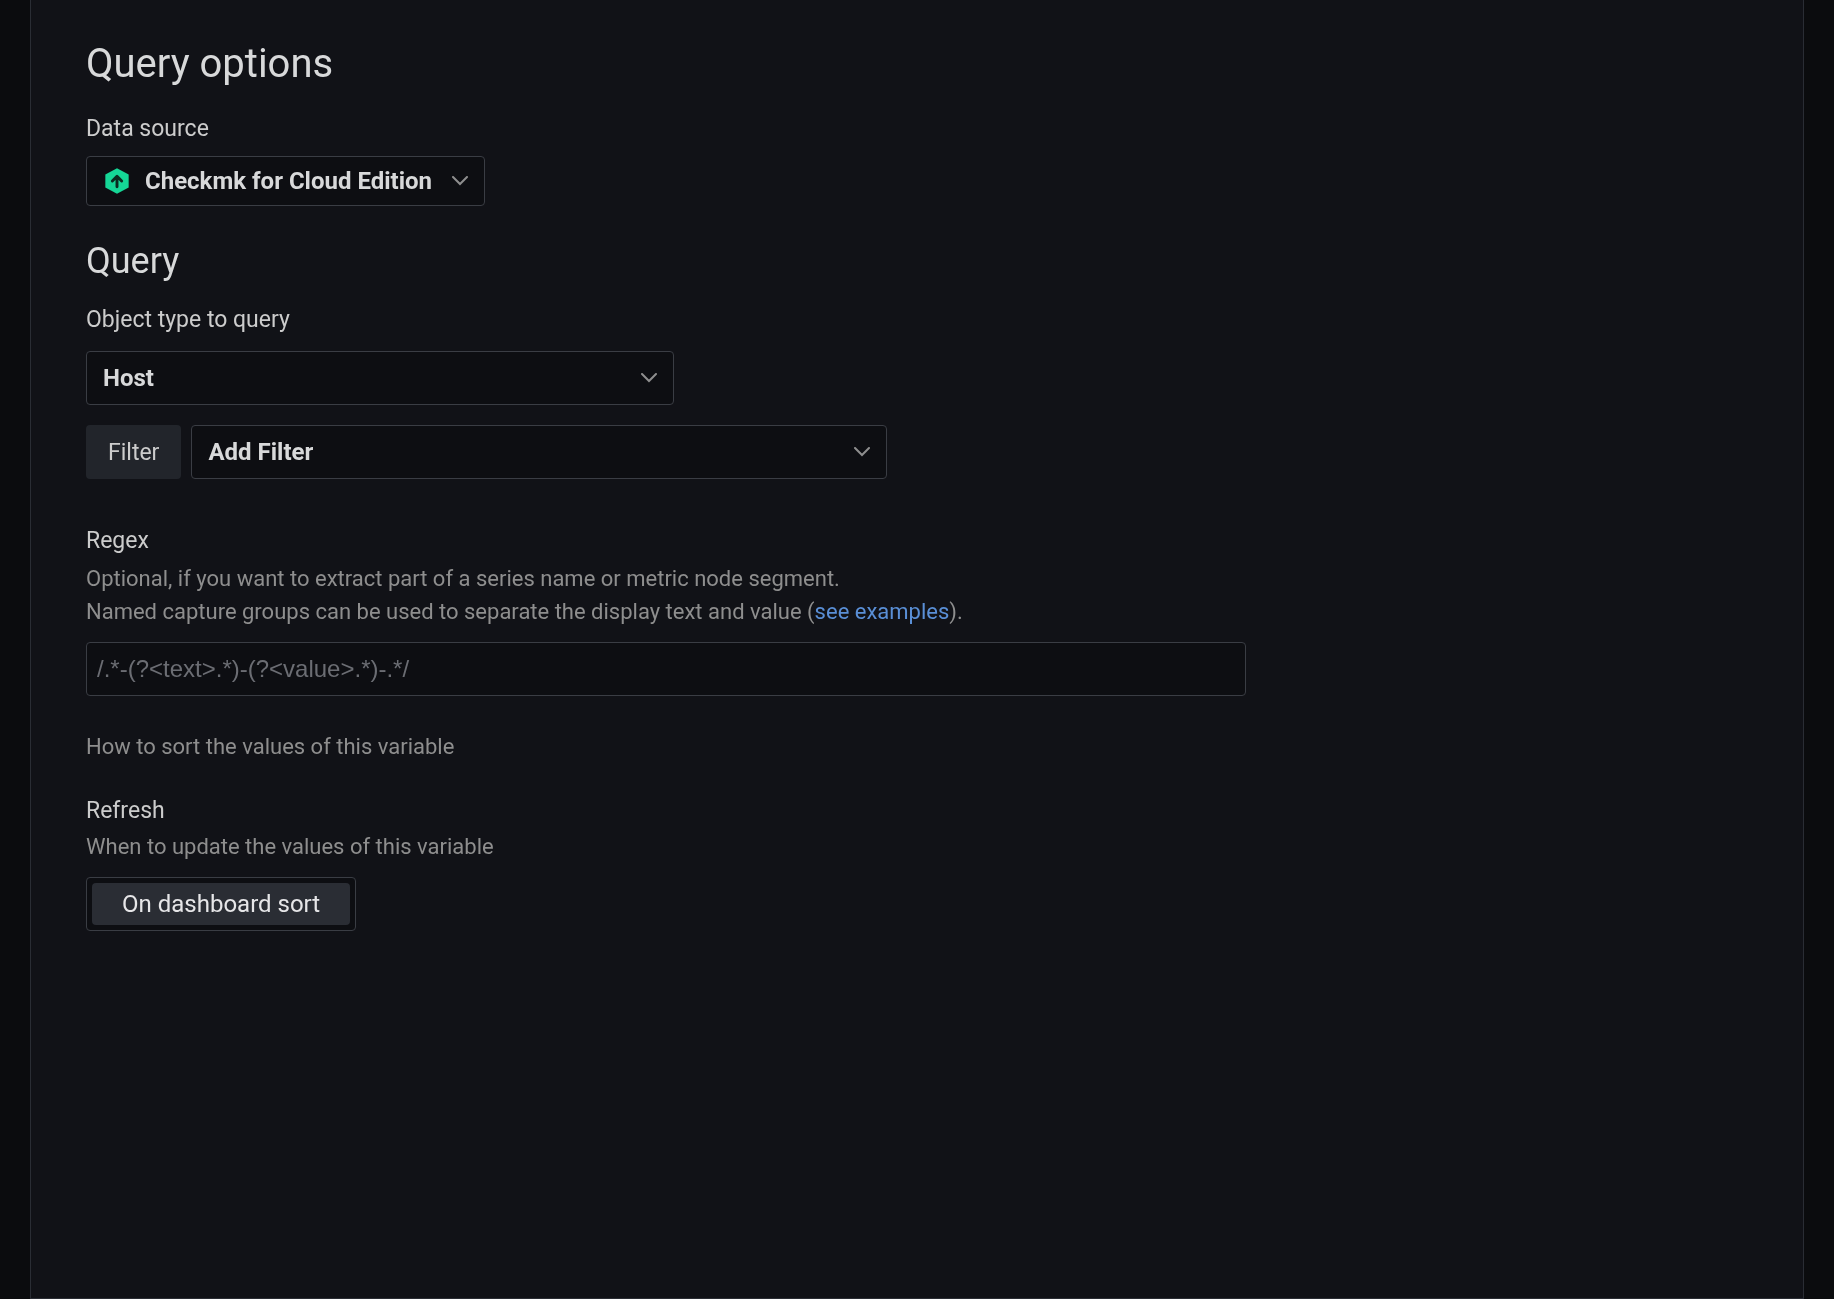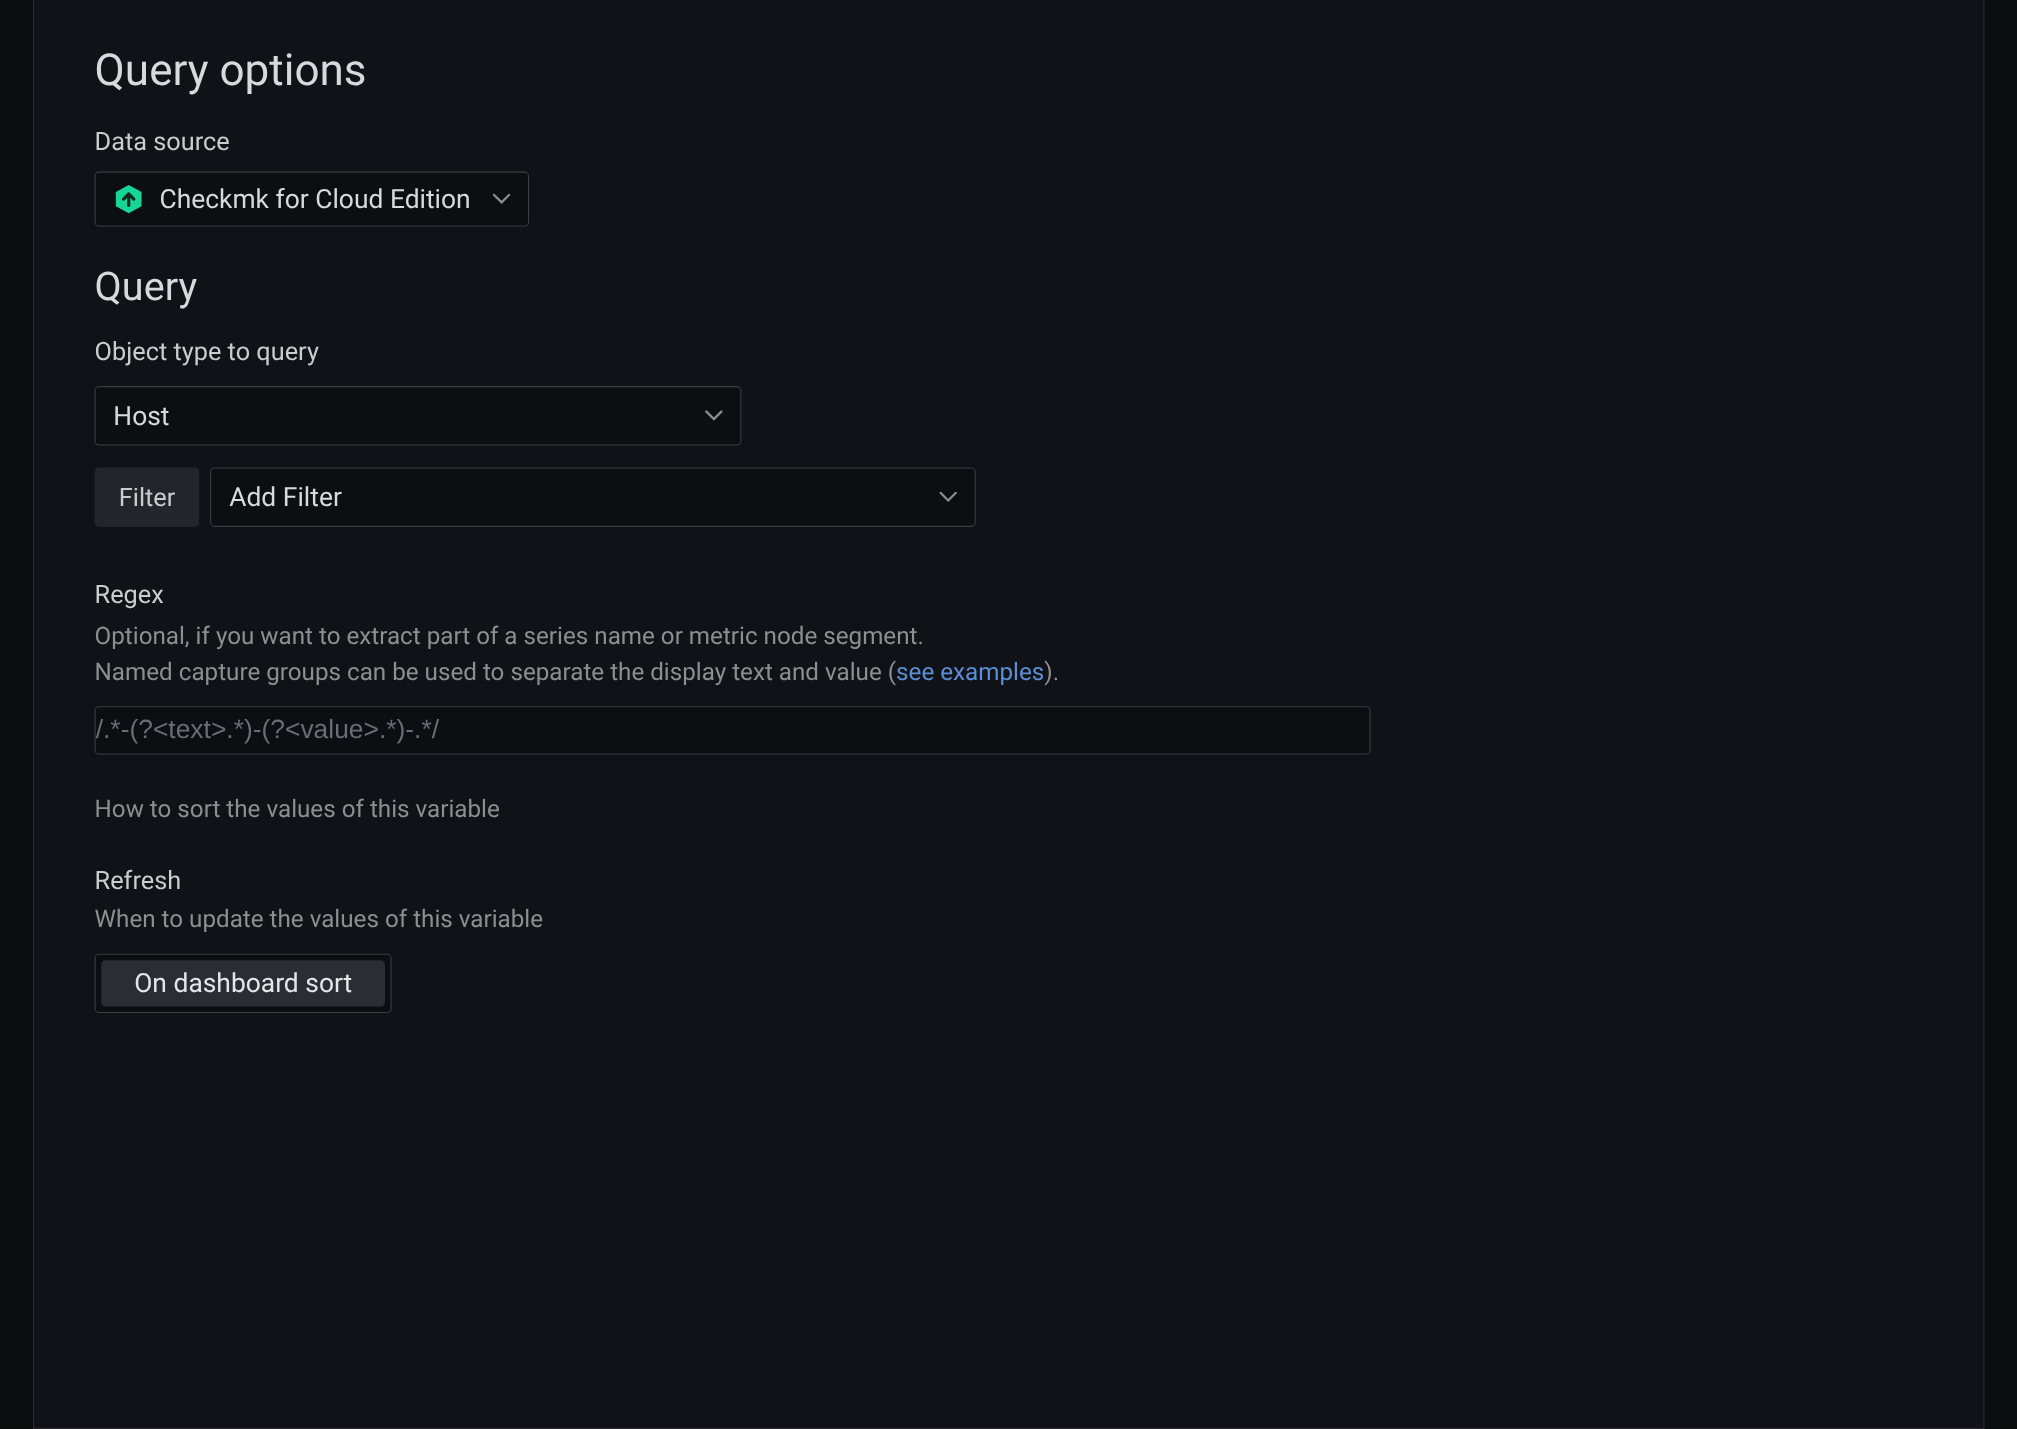--- a/index.html
+++ b/index.html
@@ -59,20 +59,21 @@
       display: inline-flex;
       align-items: center;
       border: 1px solid #3a3d44;
       border-radius: 4px;
       background: #0d0e12;
       height: 50px;
       padding: 0 16px;
       cursor: pointer;
       position: relative;
       justify-content: space-between;
+      font-weight: bold;
     }
     .select-wrap.large {
       height: 54px;
     }
     .select-text {
       font-size: 24px;
       color: #d8d9da;
       white-space: nowrap;
     }
     .chevron {
@@ -102,25 +103,25 @@
       align-items: center;
       padding: 0 22px;
       height: 54px;
       font-size: 23px;
       color: #cccccc;
       border-radius: 4px;
     }
     .text-input {
       display: block;
       width: 1160px;
-      height: 44px;
+      height: 54px;
       background: #0d0e12;
       border: 1px solid #3a3d44;
       border-radius: 4px;
-      padding: 0 0;
+      padding: 0 10px;
       font-size: 24px;
       color: #d8d9da;
       outline: none;
     }
     .text-input::placeholder {
       color: #6b6d73;
     }
     .toggle-wrap {
       display: inline-flex;
       border: 1px solid #3a3d44;

